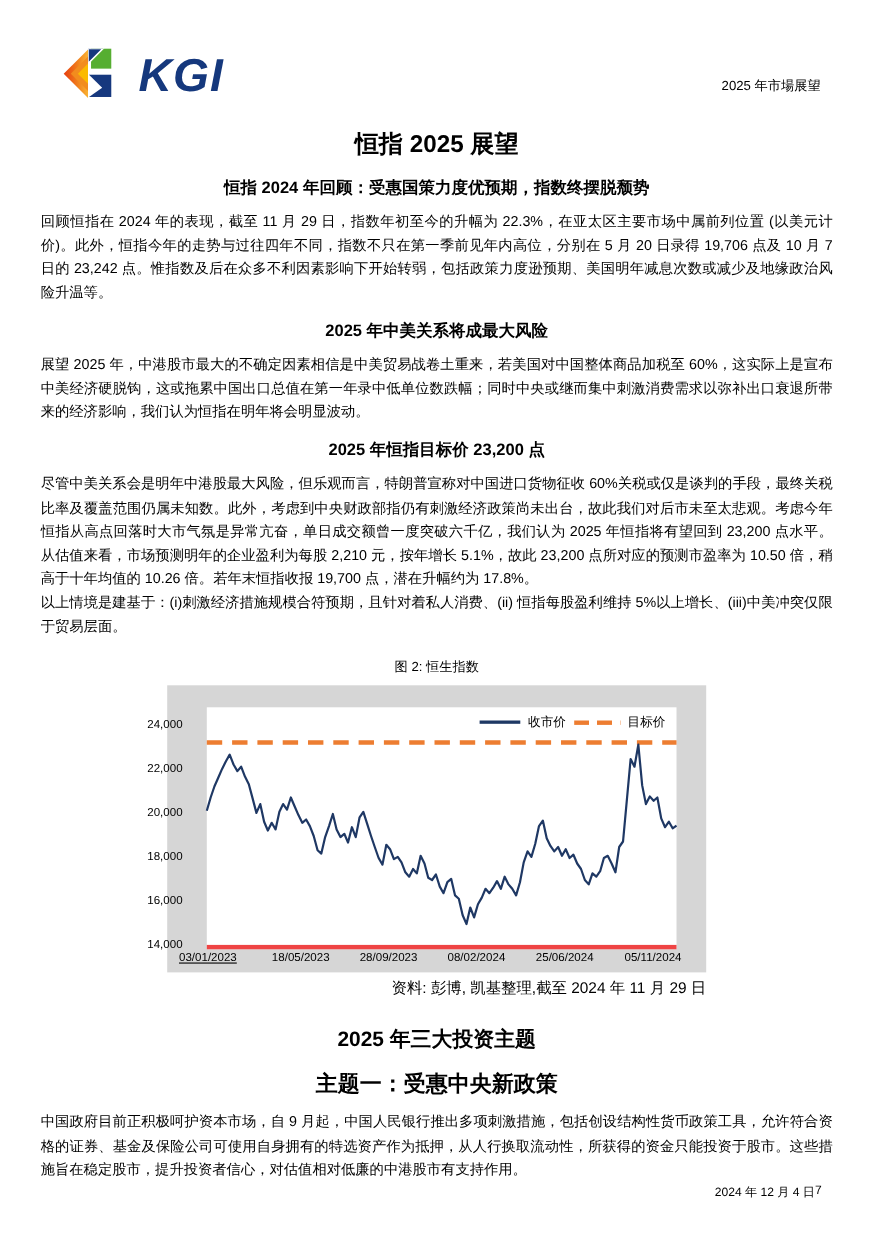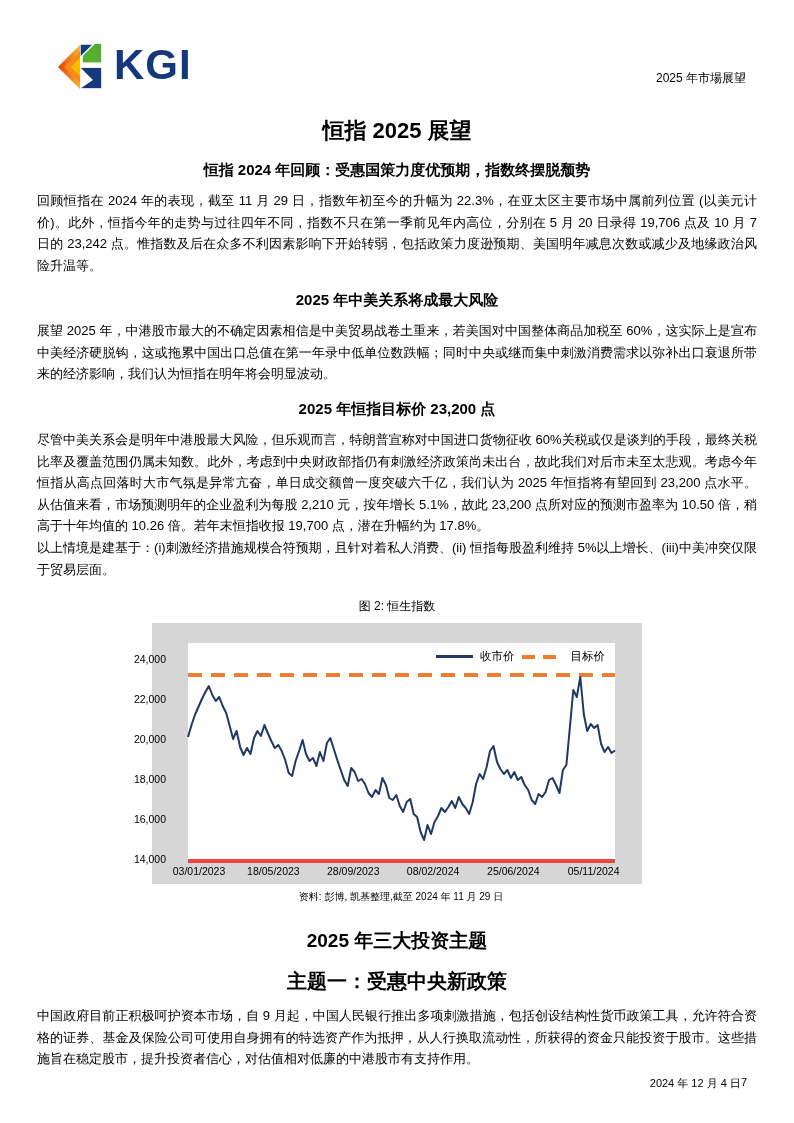--- a/index.html
+++ b/index.html
@@ -1,39 +1,39 @@
 <!DOCTYPE html>
 <html><head>
 <meta charset="utf-8">
 <style>
   html,body{margin:0;padding:0;background:#ffffff;}
   .page{position:relative;width:794px;height:1123px;background:#ffffff;overflow:hidden;
         font-family:"Liberation Sans","DejaVu Sans",sans-serif;color:#000;}
   header{display:flex;justify-content:space-between;align-items:flex-end;padding:44px 48px 0 57px;}
-  .logo{display:flex;align-items:flex-start;gap:11px;}
+  .logo{display:flex;align-items:flex-end;gap:23px;font-style:italic;}
   .logo-icon{width:46px;height:46px;display:block;}
   .logo-text{font-size:42px;line-height:1;font-weight:bold;color:#15387d;letter-spacing:1px;}
   .hdr-right{font-size:12px;padding-bottom:3px;}
   main{padding:0 37px;}
   .title{font-size:22px;font-weight:bold;text-align:center;margin:26px 0 0;}
   .subhead{font-size:15px;font-weight:bold;text-align:center;margin:15px 0 10px;}
   p.body{font-size:13px;line-height:1.66;text-align:justify;margin:0;}
   figure.chart-fig{margin:18px auto 0;width:490px;}
   figcaption{font-size:12px;text-align:center;margin:0 0 8px;}
   .chart-widget{position:relative;width:490px;height:261px;background:#d6d6d6;}
   .plot{position:absolute;left:36px;top:20px;width:427px;height:216px;background:#ffffff;border-bottom:4px solid #ef4444;}
   .plot svg{position:absolute;left:0;top:0;width:427px;height:216px;overflow:visible;}
   .legend{position:absolute;top:6px;right:10px;display:flex;align-items:center;gap:7px;font-size:11.5px;}
   .leg-solid{width:37px;height:3px;display:inline-block;}
   .leg-dash{width:42px;height:4px;display:inline-block;}
   .y-axis{position:absolute;left:0;top:20px;width:32px;height:216px;}
   .ytick{position:absolute;right:18px;font-size:10.5px;white-space:nowrap;}
   .x-axis{position:absolute;left:36px;top:239px;width:427px;height:20px;}
   .xtick{position:absolute;top:3px;transform:translateX(-50%);font-size:10.5px;white-space:nowrap;}
-  .source{font-size:10px;margin:6px 0 0 8px;text-align:center;}
+  .source{font-size:14px;margin:6px 0 0 8px;text-align:right;}
   .themes-title{font-size:19px;font-weight:bold;text-align:center;margin:24px 0 0;}
   .theme-sub{font-size:20px;font-weight:bold;text-align:center;margin:14px 0 10px;}
   footer{position:absolute;left:47px;right:47px;bottom:32px;display:flex;justify-content:flex-end;font-size:11px;}
 </style>
 </head>
 <body>
 
 <div class="page">
 
   <header>
@@ -89,21 +89,21 @@
               <polyline points="0.0,94.0 3.5,82.0 6.9,72.0 10.4,64.0 13.9,56.0 17.4,49.0 20.8,43.0 24.3,52.0 27.8,58.0 31.2,54.0 34.7,63.0 38.2,70.0 41.7,83.0 45.1,96.0 48.6,88.0 52.1,104.0 55.5,112.0 59.0,105.0 62.5,111.0 66.0,95.0 69.4,88.0 72.9,93.0 76.4,82.0 79.8,90.0 83.3,98.0 86.8,105.0 90.3,102.0 93.7,108.0 97.2,117.0 100.7,130.0 104.1,133.0 107.6,118.0 111.1,108.0 114.6,97.0 118.0,111.0 121.5,118.0 125.0,115.0 128.4,123.0 131.9,109.0 135.4,118.0 138.9,100.0 142.3,95.0 145.8,106.0 149.3,117.0 152.7,127.0 156.2,137.0 159.7,143.0 163.2,125.0 166.6,129.0 170.1,138.0 173.6,136.0 177.0,141.0 180.5,150.0 184.0,154.0 187.5,147.0 190.9,151.0 194.4,135.0 197.9,142.0 201.3,155.0 204.8,157.0 208.3,152.0 211.8,163.0 215.2,169.0 218.7,159.0 222.2,156.0 225.7,171.0 229.1,174.0 232.6,189.0 236.1,197.0 239.5,182.0 243.0,191.0 246.5,179.0 250.0,173.0 253.4,165.0 256.9,169.0 260.4,164.0 263.8,158.0 267.3,165.0 270.8,154.0 274.3,161.0 277.7,165.0 281.2,171.0 284.7,159.0 288.1,141.0 291.6,131.0 295.1,136.0 298.6,124.0 302.0,108.0 305.5,103.0 309.0,119.0 312.4,126.0 315.9,131.0 319.4,127.0 322.9,135.0 326.3,129.0 329.8,137.0 333.3,134.0 336.7,142.0 340.2,147.0 343.7,157.0 347.2,161.0 350.6,151.0 354.1,154.0 357.6,149.0 361.0,137.0 364.5,135.0 368.0,142.0 371.5,150.0 374.9,127.0 378.4,122.0 381.9,84.0 385.3,47.0 388.8,54.0 392.3,34.0 395.8,71.0 399.2,88.0 402.7,81.0 406.2,85.0 409.6,82.0 413.1,101.0 416.6,109.0 420.1,104.0 423.5,110.0 427.0,107.5" fill="none" stroke="#1f3864" stroke-width="2" stroke-linejoin="round"></polyline>
             </svg>
           <div class="legend">
             <span class="leg-solid" style="background: rgb(31, 56, 100);"></span>
             <span>收市价</span>
             <span class="leg-dash" style="background: repeating-linear-gradient(90deg, rgb(237, 125, 49) 0px, rgb(237, 125, 49) 13px, transparent 13px, transparent 21px);"></span>
             <span>目标价</span>
           </div>
         </div>
         <div class="x-axis">
-            <span class="xtick" style="left: 11px;">03/01/2023</span>
+            <span class="xtick" style="left: 1px; text-decoration: underline;">03/01/2023</span>
             <span class="xtick" style="left: 85.4px;">18/05/2023</span>
             <span class="xtick" style="left: 165.249px;">28/09/2023</span>
             <span class="xtick" style="left: 245.098px;">08/02/2024</span>
             <span class="xtick" style="left: 325.374px;">25/06/2024</span>
             <span class="xtick" style="left: 405.65px;">05/11/2024</span>
           </div>
       </div>
       <div class="source">资料: 彭博, 凯基整理,截至 2024 年 11 月 29 日</div>
     </figure>
 

